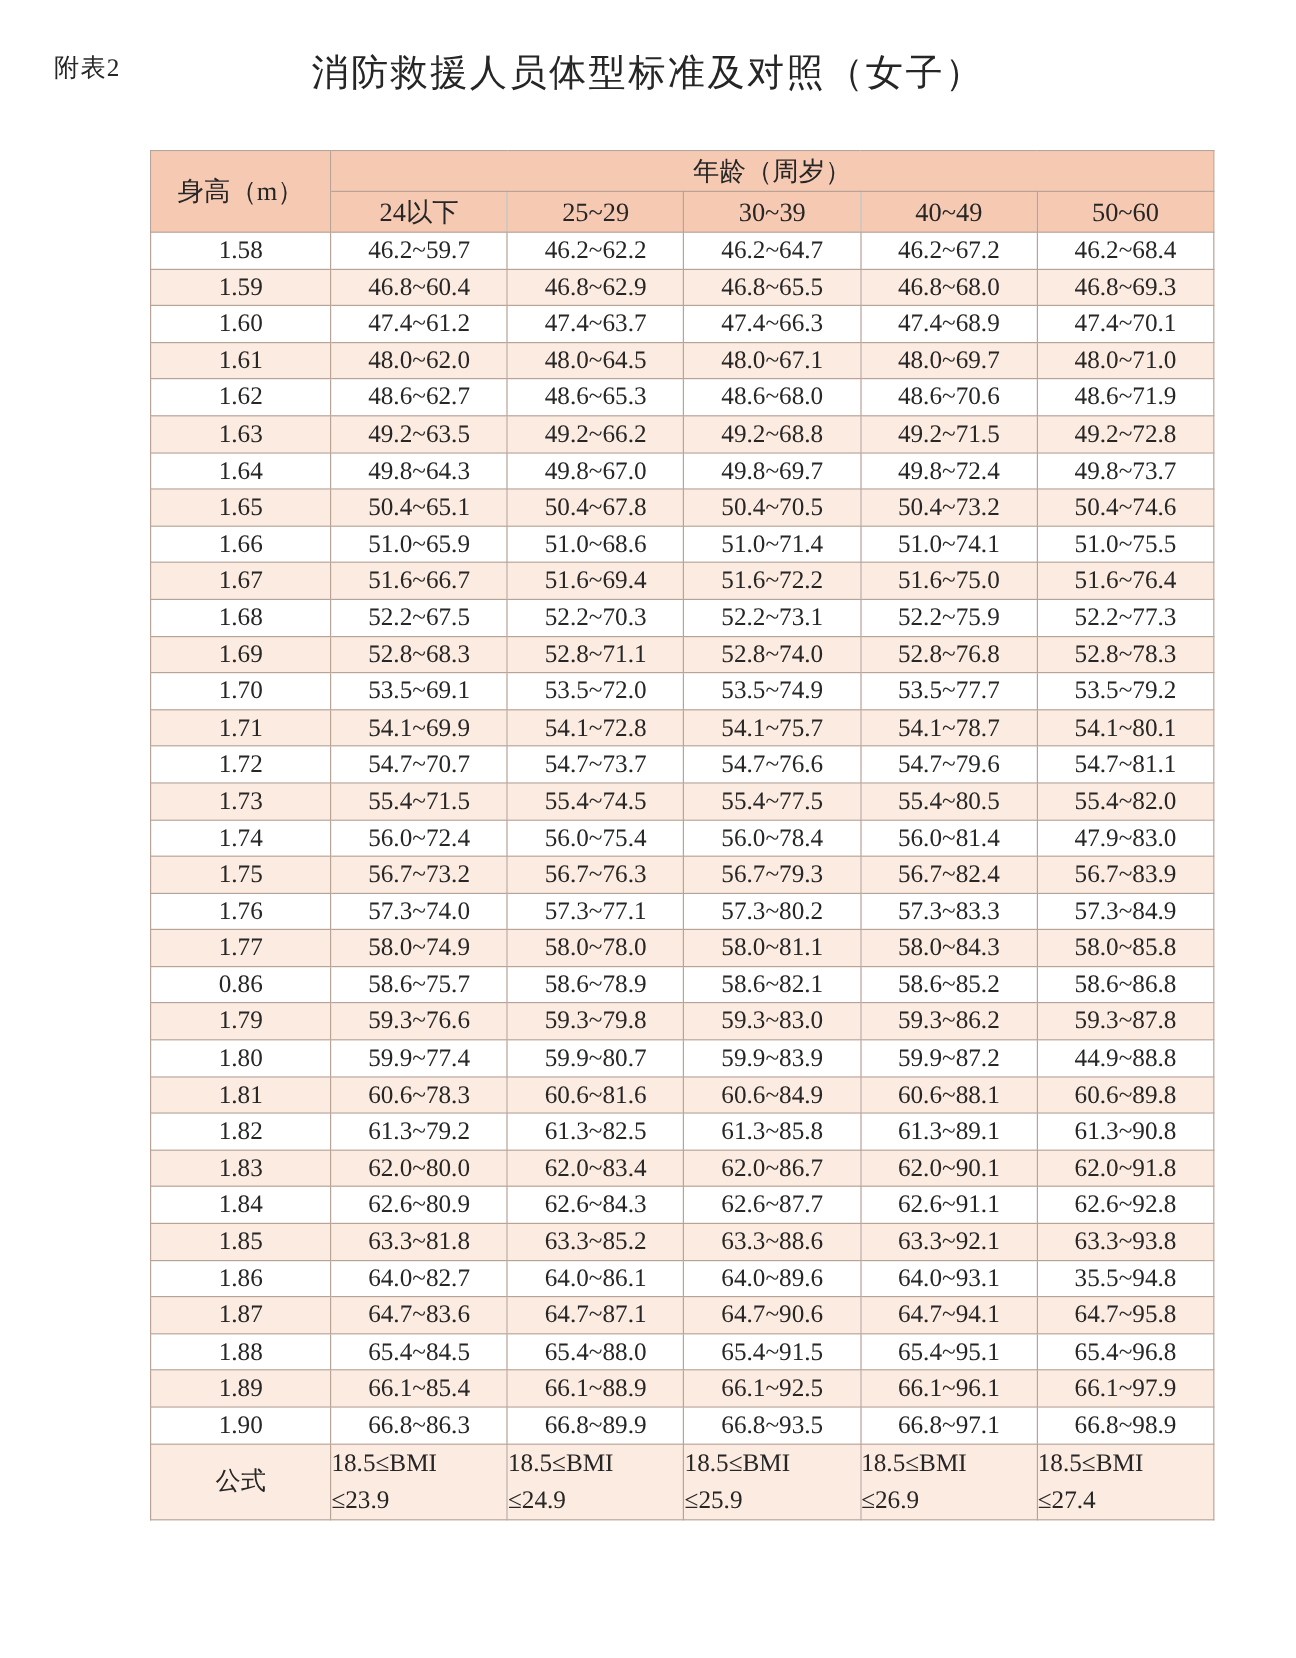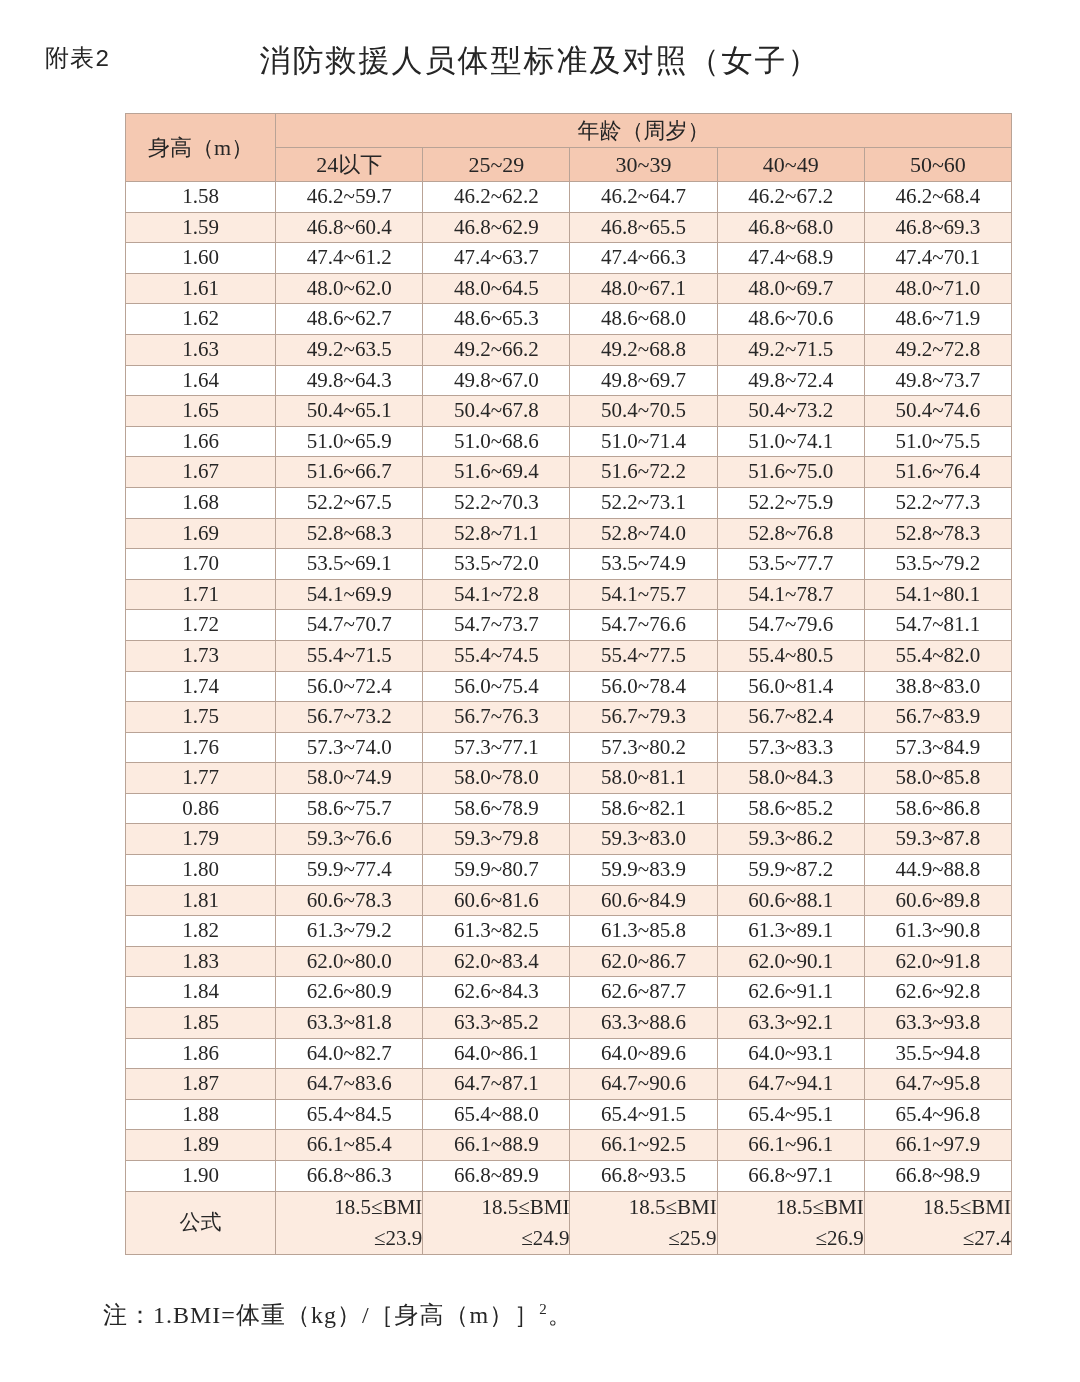--- a/index.html
+++ b/index.html
@@ -7,32 +7,32 @@
     width: 1080px; height: 1382px;
     background: #ffffff;
     position: relative;
     font-family: "Liberation Serif", "DejaVu Serif", serif;
     color: var(--text, #262626);
     overflow: hidden;
   }
   .titlebar { position: relative; height: 83px; }
   .doc-label {
     position: absolute; left: 45px; top: 42px;
-    font-size: 24px; letter-spacing: 1px; font-family: Liberation Mono, monospace;
+    font-size: 21px; letter-spacing: 1px;
   }
   .doc-title {
     margin: 0; padding-top: 40px;
     text-align: center;
     font-size: 31px; font-weight: normal;
     letter-spacing: 2px;
   }
   table.std-table {
     border-collapse: collapse;
     table-layout: fixed;
-    margin: 30px 0 0 125px;
+    margin: 42px 0 0 125px;
     width: 887px;
   }
   .std-table th, .std-table td {
     border: 1px solid var(--border, #b9a396);
     text-align: center;
     vertical-align: middle;
     padding: 0;
     overflow: hidden;
   }
   .std-table thead th {
@@ -47,21 +47,21 @@
     line-height: 29.6px;
   }
   tr.row-white td { background: var(--row-white, #ffffff); }
   tr.row-pink td  { background: var(--row-pink, #fcebe0); }
   tr.formula-row td {
     background: var(--row-pink, #fcebe0);
     height: 62px;
     line-height: 1.45;
     font-size: 21px;
   }
-  tr.formula-row td div { text-align: right; }
+  tr.formula-row td div { text-align: left; }
   .footnote {
     margin: 44px 0 0 103px;
     font-size: 24px;
     letter-spacing: 1px;
   }
   .footnote sup { font-size: 15px; }
 </style>
 </head>
 <body>
 
@@ -222,21 +222,21 @@
           <td>55.4~77.5</td>
           <td>55.4~80.5</td>
           <td>55.4~82.0</td>
         </tr>
         <tr class="row-white">
           <td>1.74</td>
           <td>56.0~72.4</td>
           <td>56.0~75.4</td>
           <td>56.0~78.4</td>
           <td>56.0~81.4</td>
-          <td>38.8~83.0</td>
+          <td>47.9~83.0</td>
         </tr>
         <tr class="row-pink">
           <td>1.75</td>
           <td>56.7~73.2</td>
           <td>56.7~76.3</td>
           <td>56.7~79.3</td>
           <td>56.7~82.4</td>
           <td>56.7~83.9</td>
         </tr>
         <tr class="row-white">
@@ -378,15 +378,14 @@
             <div>≤26.9</div>
           </td>
           <td>
             <div>18.5≤BMI</div>
             <div>≤27.4</div>
           </td>
         </tr>
       </tbody>
   </table>
 
-  <p class="footnote"><span>注：1.BMI=体重（kg）/［身高（m）］</span><sup>2</sup><span>。</span></p>
 
 </div>
 
 </body></html>

